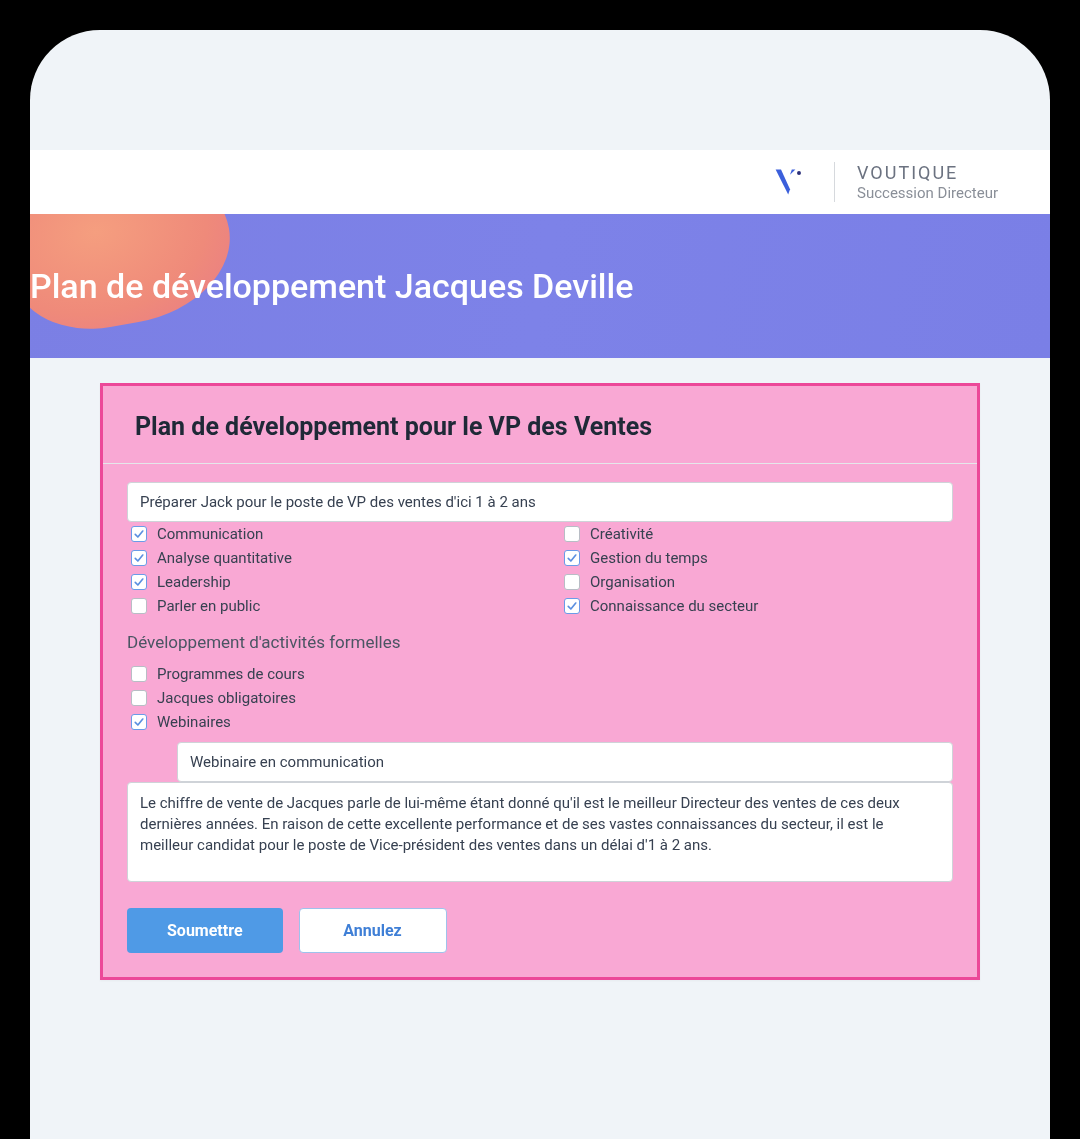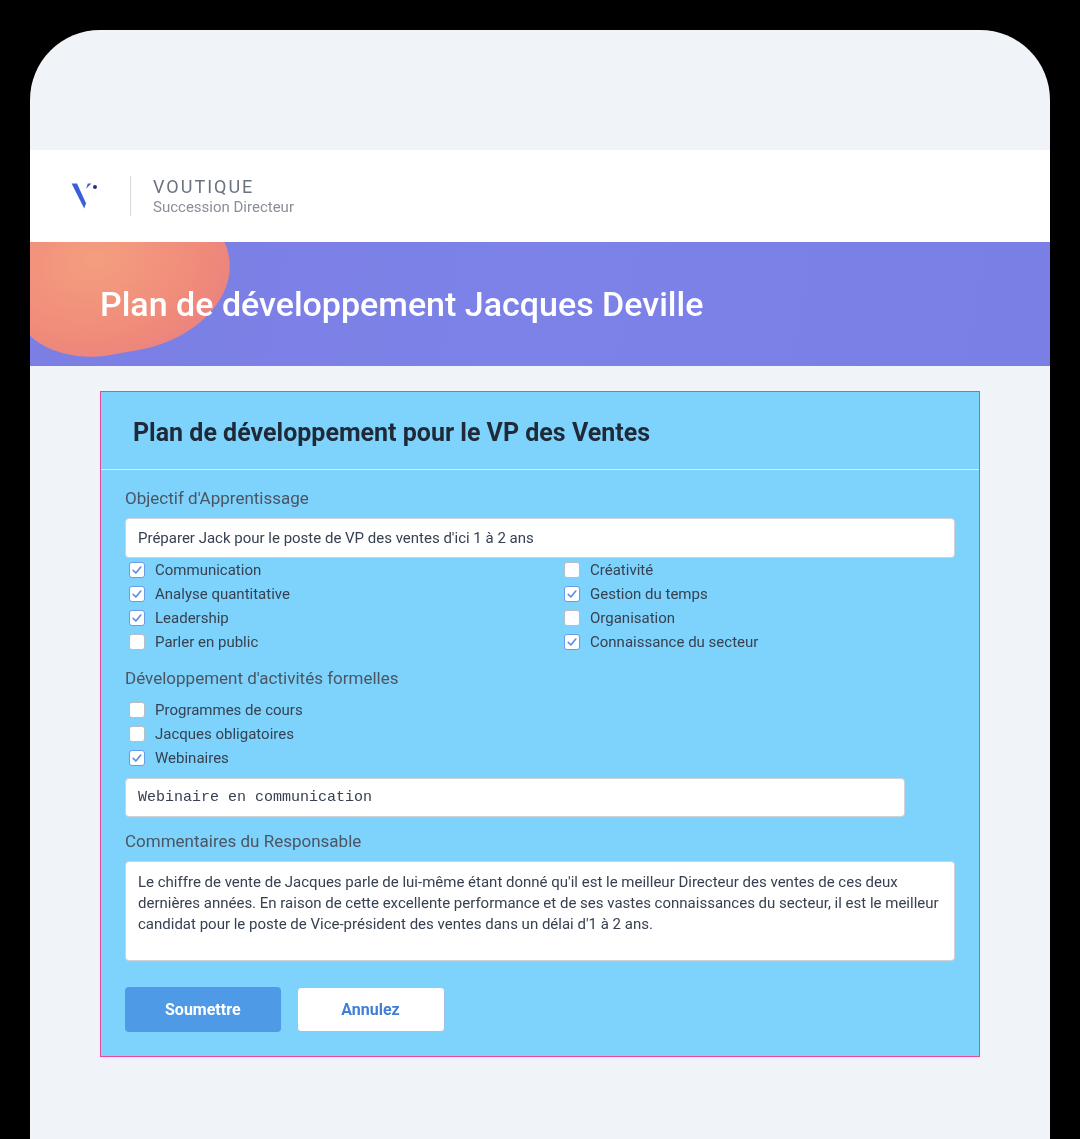--- a/index.html
+++ b/index.html
@@ -18,25 +18,26 @@
       height: 1200px;
       background: #f0f4f8;
       border-radius: 70px;
       overflow: hidden;
     }
     .app-shell {
       padding-top: 120px;
     }
     .top-bar {
       background: #fff;
-      height: 92px;
-      display: flex;
-      align-items: center;
-      padding: 0 38px;
+      height: 64px;
+      display: flex;
+      align-items: center;
+      padding: 0 52px;
       gap: 18px;
+      justify-content: flex-end;
     }
     .logo-mark {
       display: flex;
       align-items: center;
       gap: 2px;
     }
     .logo-mark svg { width: 36px; height: 36px; }
     .logo-divider {
       width: 1px;
       height: 40px;
@@ -51,24 +52,23 @@
       font-weight: 400;
     }
     .brand-sub {
       font-size: 15px;
       color: #8a8f98;
       font-weight: 400;
     }
     .hero {
       position: relative;
       background: linear-gradient(100deg, #7b7fe4 0%, #7d82e8 50%, #7a7fe6 100%);
-      height: 124px;
-      display: flex;
-      align-items: center;
-      padding-left: 70px;
+      height: 144px;
+      display: flex;
+      align-items: center;
       overflow: hidden;
     }
     .hero-blob {
       position: absolute;
       top: -50px;
       left: -20px;
       width: 220px;
       height: 160px;
       background: radial-gradient(ellipse at 40% 40%, #f59e7f 0%, #ef8a7a 60%, #e87a87 100%);
       border-radius: 50% 60% 55% 45%;
@@ -76,22 +76,22 @@
     }
     .hero-title {
       position: relative;
       color: #fff;
       font-size: 34px;
       font-weight: 500;
       z-index: 1;
     }
     .card {
       margin: 25px 70px 0;
-      background: #7dd3fc;
-      border: 1px solid #ec4899;
+      background: #f9a8d4;
+      border: 3px solid #ec4899;
       box-shadow: 0 1px 2px rgba(0,0,0,0.04);
     }
     .card-title {
       font-size: 25px;
       font-weight: 700;
       color: #1f2937;
       padding: 26px 32px 22px;
       border-bottom: 1px solid #e5e7ea;
     }
     .card-body {
@@ -110,22 +110,22 @@
       border: 1px solid #cfd3d8;
       border-radius: 4px;
       padding: 10px 12px;
       font-size: 15px;
       color: #374151;
       font-family: inherit;
       background: #fff;
     }
     .text-input.indent {
       width: calc(100% - 50px);
+      margin-left: 50px;
       margin-top: 8px;
-      font-family: Liberation Mono, monospace;
     }
     textarea.text-input {
       resize: none;
       line-height: 1.4;
       height: 100px;
     }
     .check-grid-two {
       display: flex;
       gap: 40px;
     }
@@ -206,21 +206,20 @@
 
     <div class="hero">
       <div class="hero-blob"></div>
       <h1 class="hero-title">Plan de développement Jacques Deville</h1>
     </div>
 
     <div class="card">
       <div class="card-title">Plan de développement pour le VP des Ventes</div>
       <div class="card-body">
 
-        <div class="section-label">Objectif d'Apprentissage</div>
         <input type="text" class="text-input" value="Préparer Jack pour le poste de VP des ventes d'ici 1 à 2 ans" style="">
 
         <div class="check-grid-two">
           <div class="check-col" id="skills-col1">
               <div class="check-row">
                 <div class="cbox checked">
                   <svg viewBox="0 0 16 16">
                     <polyline points="3,8.5 6.5,12 13,4" fill="none" stroke="#5b8fe0" stroke-width="2.2" stroke-linecap="round" stroke-linejoin="round"></polyline>
                   </svg>
                 </div>
@@ -289,21 +288,20 @@
               <div class="cbox checked">
                 <svg viewBox="0 0 16 16">
                   <polyline points="3,8.5 6.5,12 13,4" fill="none" stroke="#5b8fe0" stroke-width="2.2" stroke-linecap="round" stroke-linejoin="round"></polyline>
                 </svg>
               </div>
               <span class="check-label">Webinaires</span>
             </div>
           </div>
         <input type="text" class="text-input indent" value="Webinaire en communication" style="">
 
-        <div class="section-label">Commentaires du Responsable</div>
         <textarea class="text-input" style="">Le chiffre de vente de Jacques parle de lui-même étant donné qu'il est le meilleur Directeur des ventes de ces deux dernières années. En raison de cette excellente performance et de ses vastes connaissances du secteur, il est le meilleur candidat pour le poste de Vice-président des ventes dans un délai d'1 à 2 ans.</textarea>
 
         <div class="button-row">
           <button class="btn btn-primary">Soumettre</button>
           <button class="btn btn-secondary">Annulez</button>
         </div>
 
       </div>
     </div>
 

